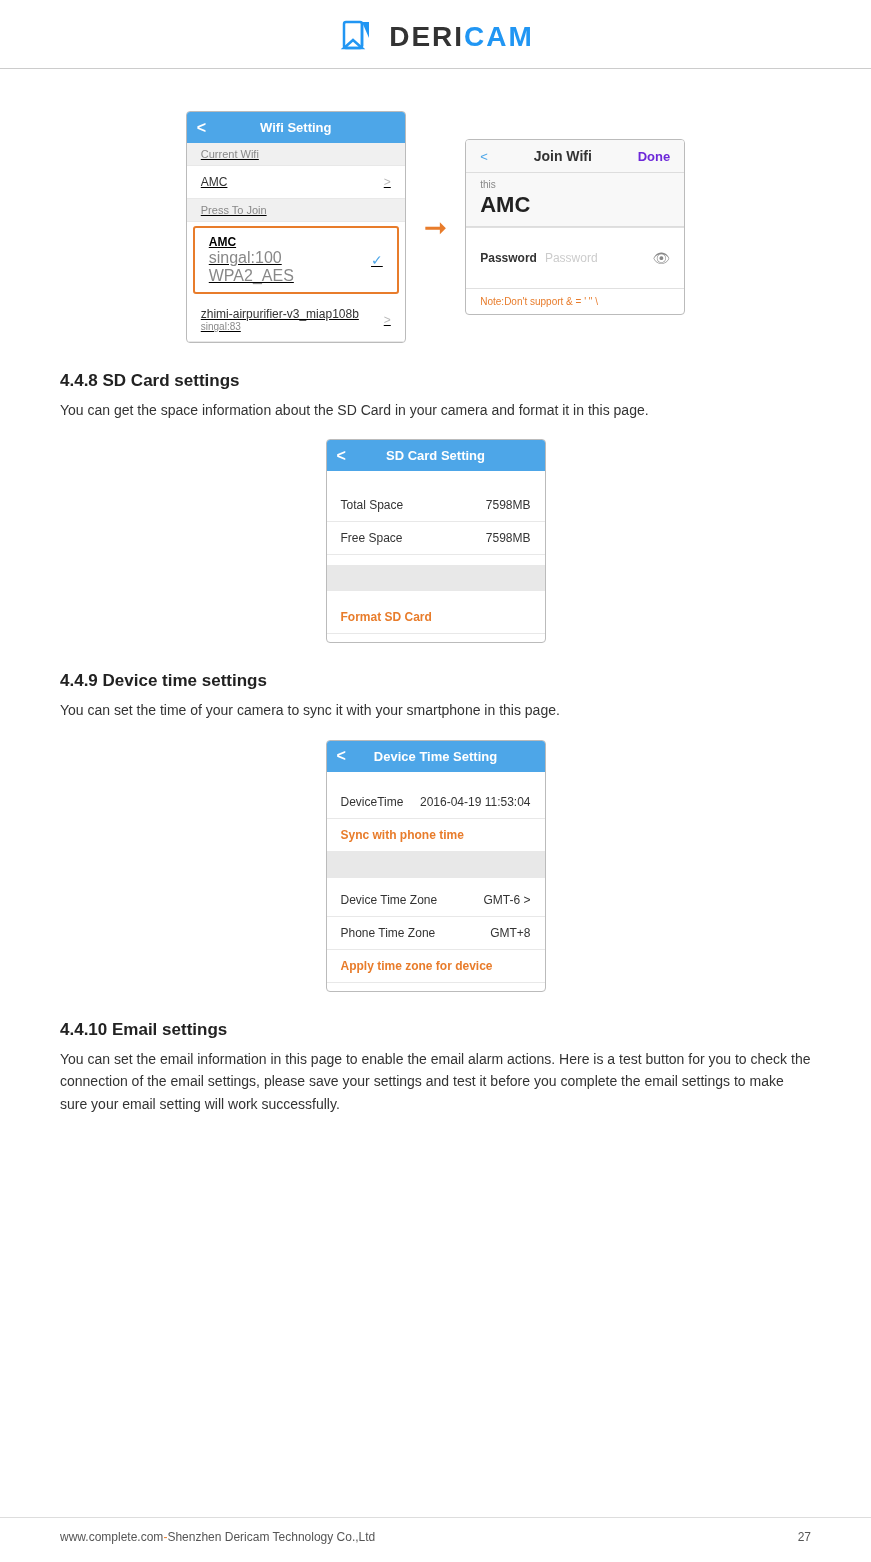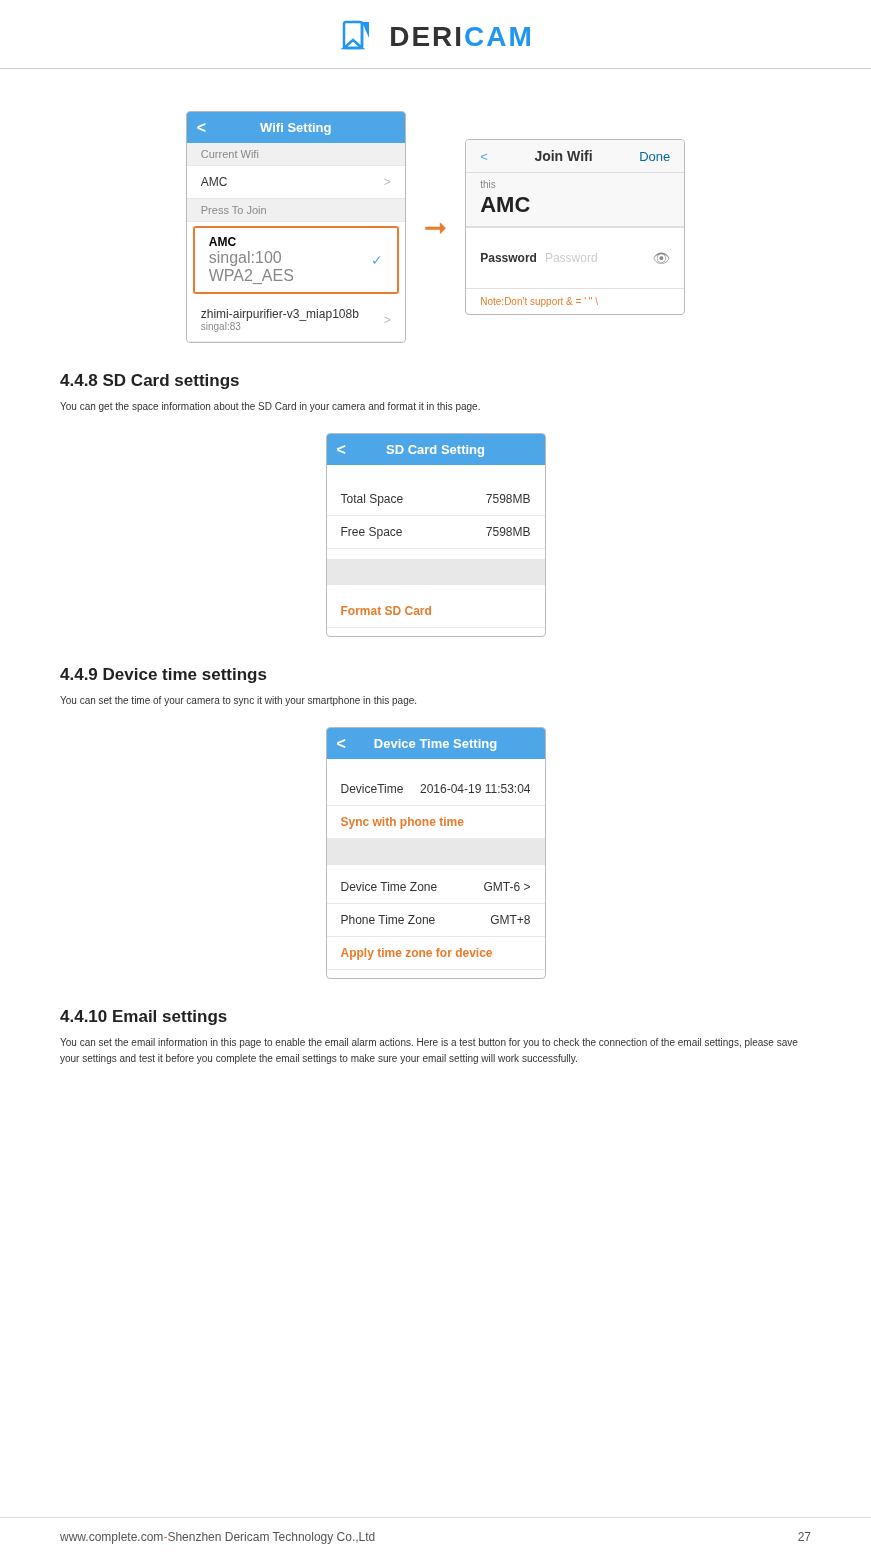--- a/index.html
+++ b/index.html
@@ -44,21 +44,21 @@
 
     
     .section-heading {
       font-size: 17px;
       font-weight: bold;
       color: #222;
       margin-bottom: 8px;
       margin-top: 22px;
     }
     .section-body {
-      font-size: 10px;
+      font-size: 14px;
       color: #333;
       line-height: 1.6;
       margin-bottom: 18px;
     }
 
     
     .mockup-row {
       display: flex;
       justify-content: center;
       align-items: center;
@@ -87,20 +87,21 @@
       position: relative;
     }
     .phone-screen-header .back-arrow {
       position: absolute;
       left: 10px;
       font-size: 16px;
       color: #fff;
     }
     .phone-screen-body {
       padding: 0;
+      text-decoration: underline;
     }
     .phone-row {
       display: flex;
       justify-content: space-between;
       align-items: center;
       padding: 9px 14px;
       border-bottom: 1px solid #e8e8e8;
       font-size: 12px;
       color: #333;
     }
@@ -133,21 +134,21 @@
       align-items: center;
       padding: 7px 14px;
       border: 2px solid #e87c2b;
       margin: 4px 6px;
       border-radius: 3px;
       font-size: 12px;
     }
     .check-mark { color: #4da6e8; font-size: 14px; }
     .join-wifi-header-back { color: #4da6e8; font-size: 13px; }
     .join-wifi-header-title { font-size: 14px; font-weight: bold; color: #333; }
-    .join-wifi-header-done { color: #0369a1; font-size: 13px; }
+    .join-wifi-header-done { color: #6d28d9; font-size: 13px; font-weight: bold; }
     .ssid-label { font-size: 10px; color: #888; padding: 6px 14px 0 14px; }
     .ssid-value { font-size: 22px; font-weight: bold; color: #222; padding: 2px 14px 8px 14px; }
     .password-row {
       display: flex;
       justify-content: space-between;
       align-items: center;
       padding: 22px 14px;
       border-top: 1px solid #e0e0e0;
       border-bottom: 1px solid #e0e0e0;
     }

